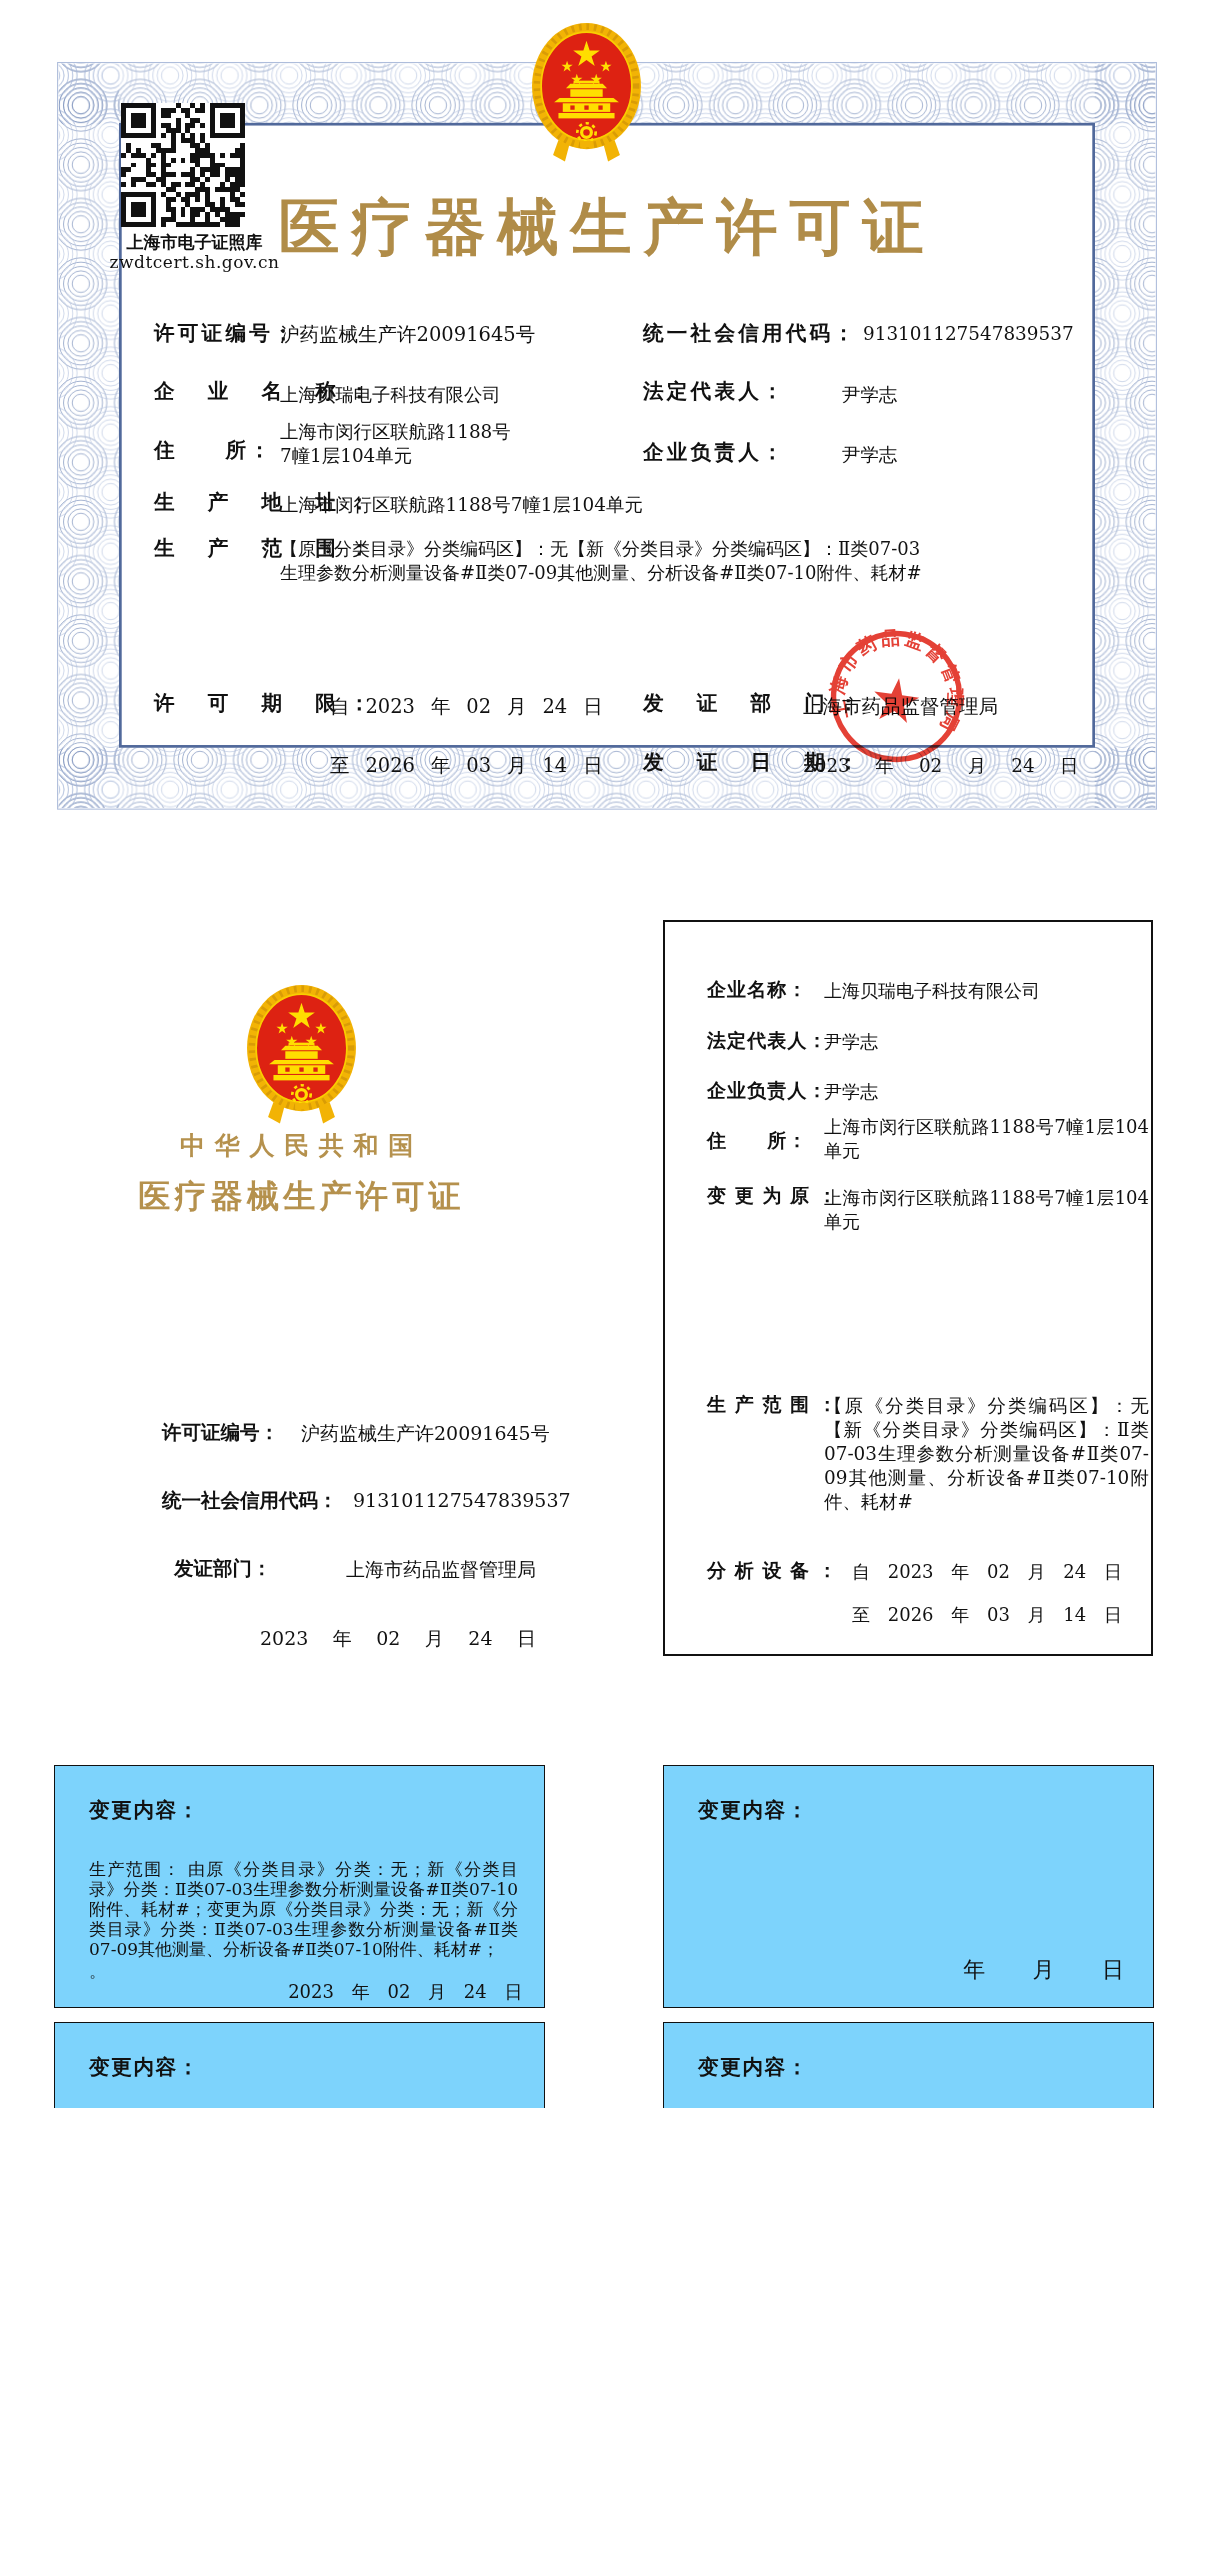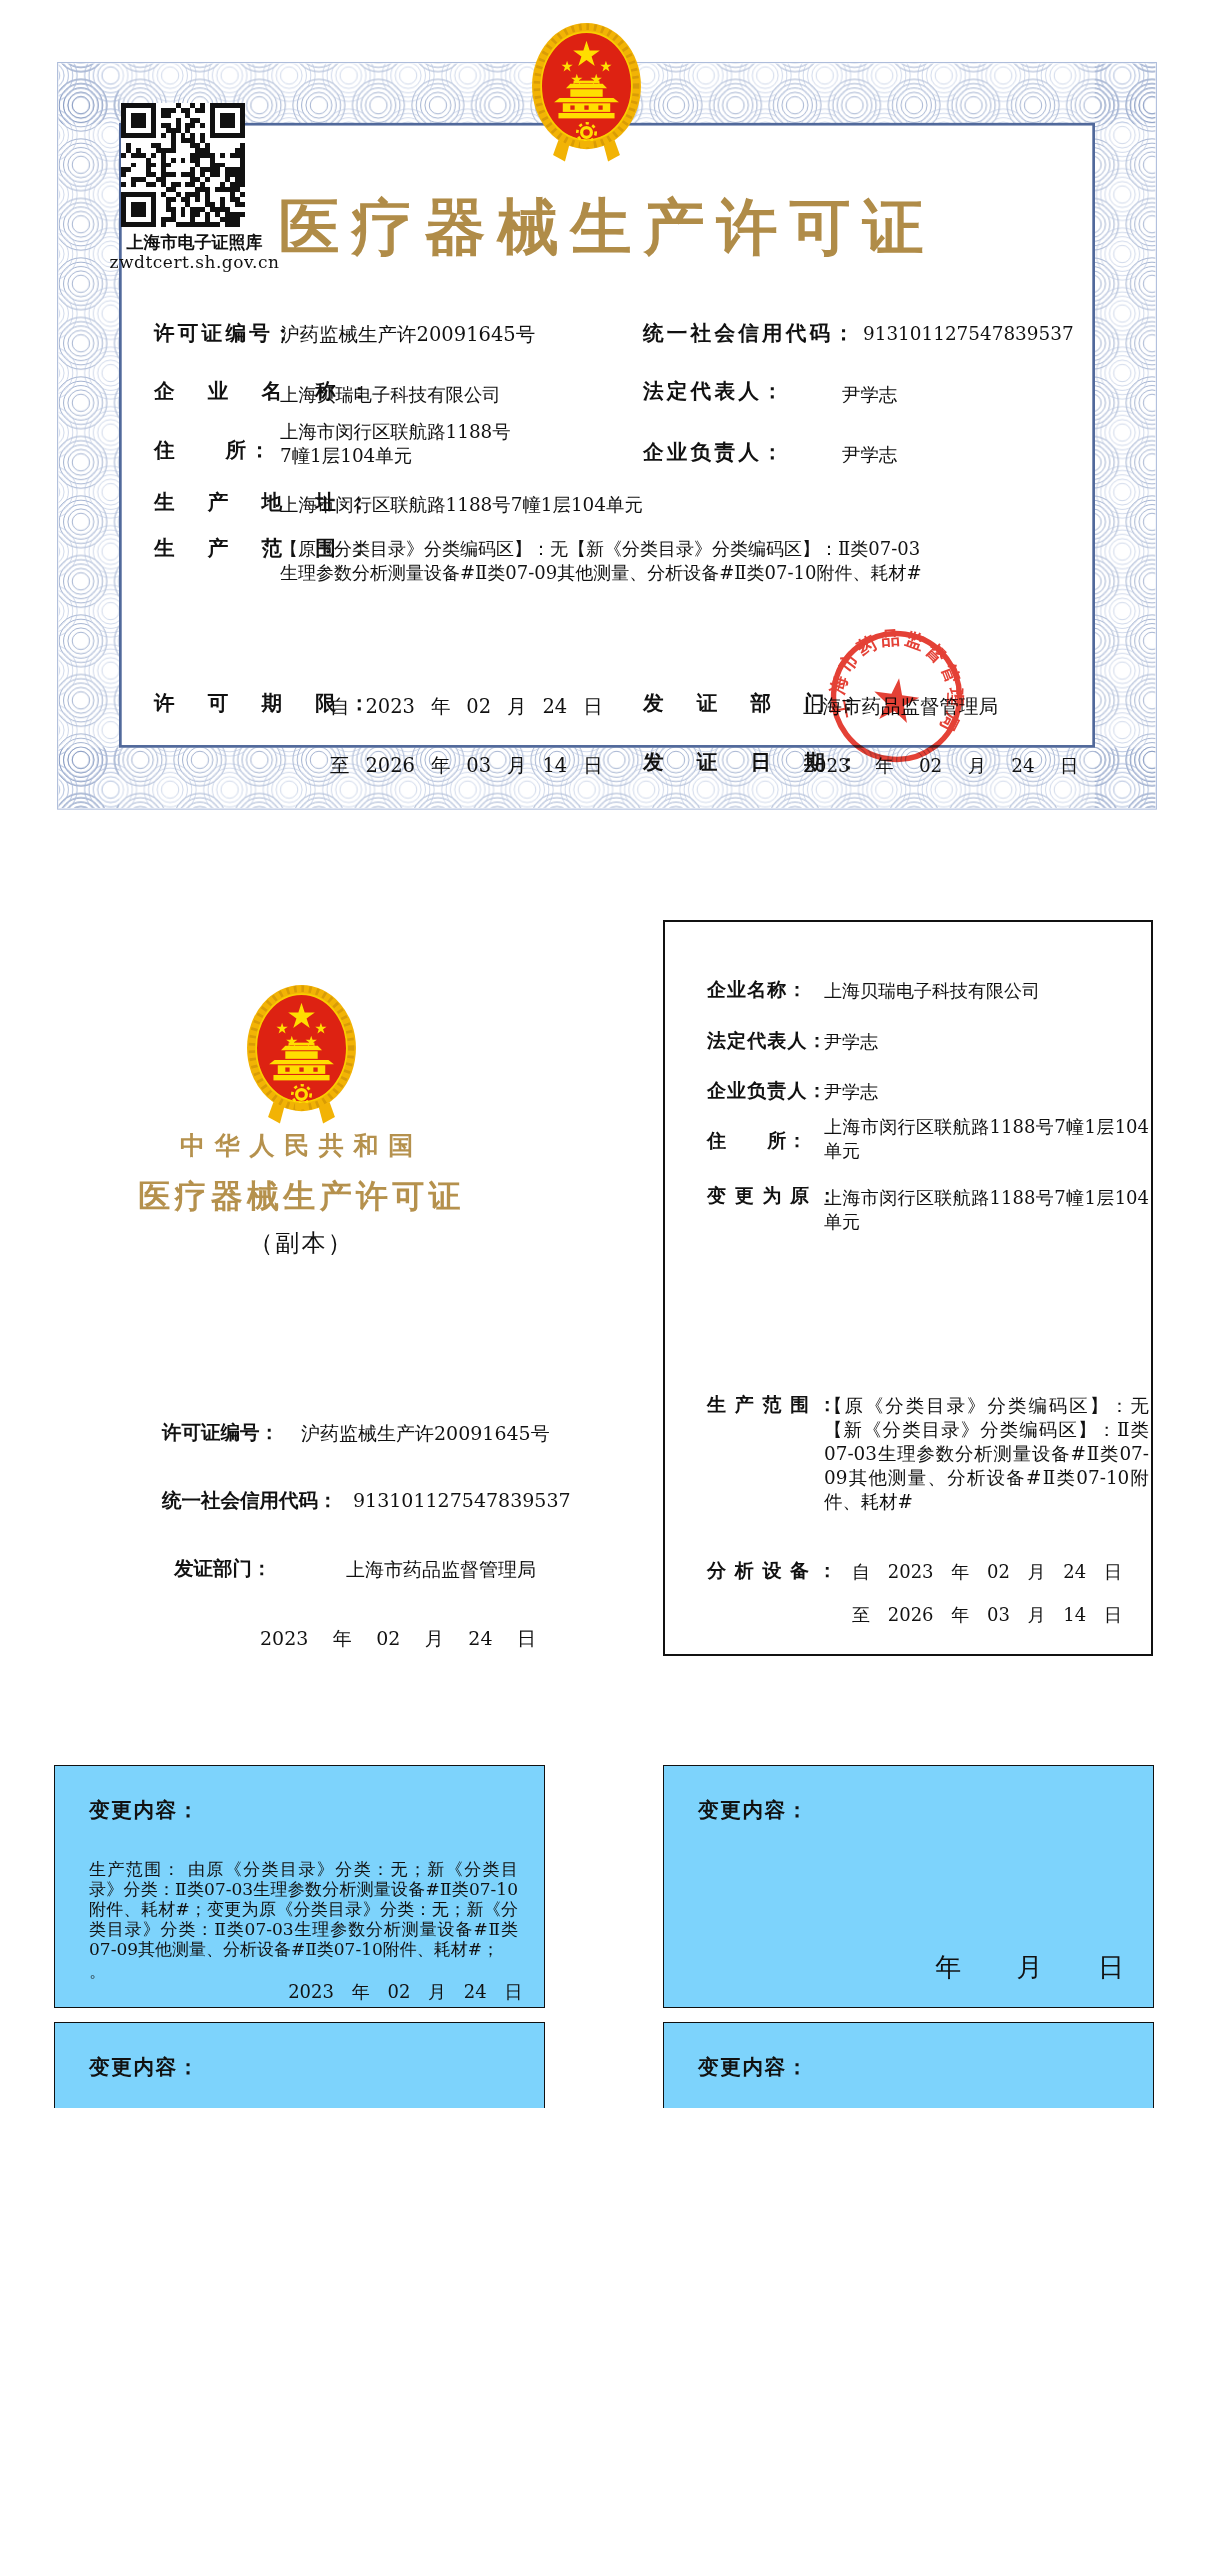--- a/index.html
+++ b/index.html
@@ -37,21 +37,21 @@
   .blab4{letter-spacing:8.7px;}
   .bval{font-size:18px;white-space:nowrap;}
   .bwrap{font-size:18px;line-height:24px;width:325px;white-space:normal;text-align:justify;}
   .bscope{font-size:18.4px;line-height:24px;width:325px;white-space:normal;text-align:justify;}
   
   .chg{width:489px;height:241px;border:1.6px solid #111;background:#7dd3fc;}
   .chg-label{left:34px;top:30px;font-weight:bold;font-size:20.6px;letter-spacing:1.6px;white-space:nowrap;}
   .chg-body{left:34px;top:93px;width:429px;font-size:17px;line-height:20px;text-align:justify;}
   .chg-body2{left:34px;top:194px;font-size:17px;}
   .chg-date{right:21.6px;top:214px;font-size:18px;word-spacing:12px;white-space:nowrap;}
-  .chg-ymd{right:28px;bottom:21.6px;font-size:26px;letter-spacing:1.1px;white-space:nowrap;}
+  .chg-ymd{right:28px;bottom:21.6px;font-size:22px;letter-spacing:1.1px;white-space:nowrap;}
 </style>
 </head>
 <body>
 
 <div id="root">
 
   <svg width="0" height="0" style="position:absolute" aria-hidden="true">
     <defs>
       <symbol id="emblem" viewBox="0 0 220 280">
         <ellipse cx="110" cy="128" rx="101" ry="117" fill="#f2b305"></ellipse>
@@ -406,21 +406,20 @@
         <textPath href="#stampArc" startOffset="50%" text-anchor="middle">上海市药品监督管理局</textPath>
       </text>
     </svg>
   </section>
 
   <svg class="abs emblem-mid" width="119" height="151" viewBox="0 0 220 280">
       <use href="#emblem"></use>
     </svg>
   <div class="abs dup-country">中华人民共和国</div>
   <div class="abs dup-title">医疗器械生产许可证</div>
-  <div class="abs dup-edition">（副本）</div>
 
   <span class="abs mlab" style="left:162px;top:1419px">许可证编号：</span>
   <span class="abs mval" style="left:301px;top:1421px">沪药监械生产许20091645号</span>
   <span class="abs mlab" style="left:162px;top:1487px">统一社会信用代码：</span>
   <span class="abs mval" style="left:353px;top:1489px">913101127547839537</span>
   <span class="abs mlab" style="left:174px;top:1555px">发证部门：</span>
   <span class="abs mval" style="left:346px;top:1557px">上海市药品监督管理局</span>
   <span class="abs mval ws34" style="left:260px;top:1626px">2023 年 02 月 24 日</span>
 
   <section class="abs dupbox">

